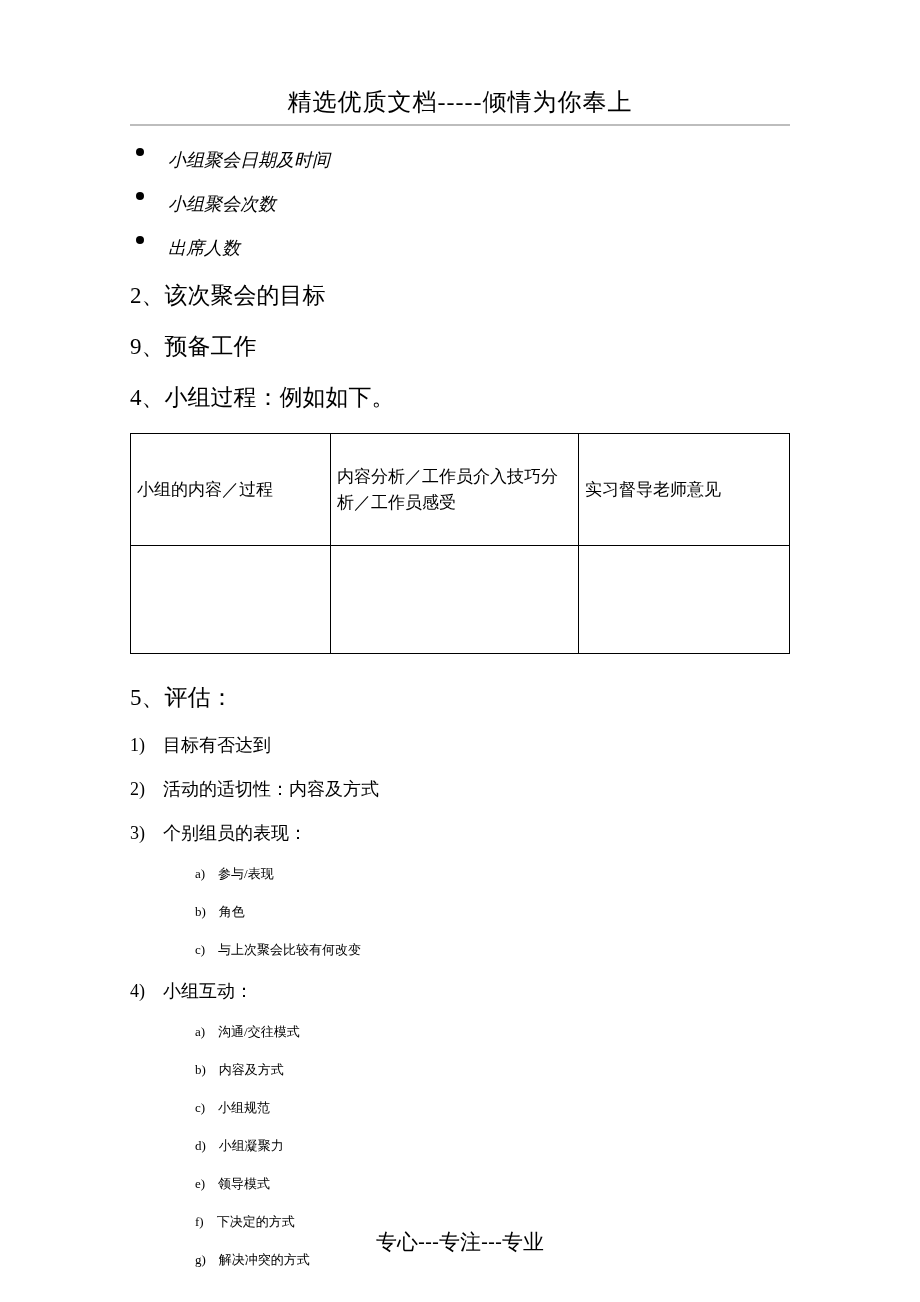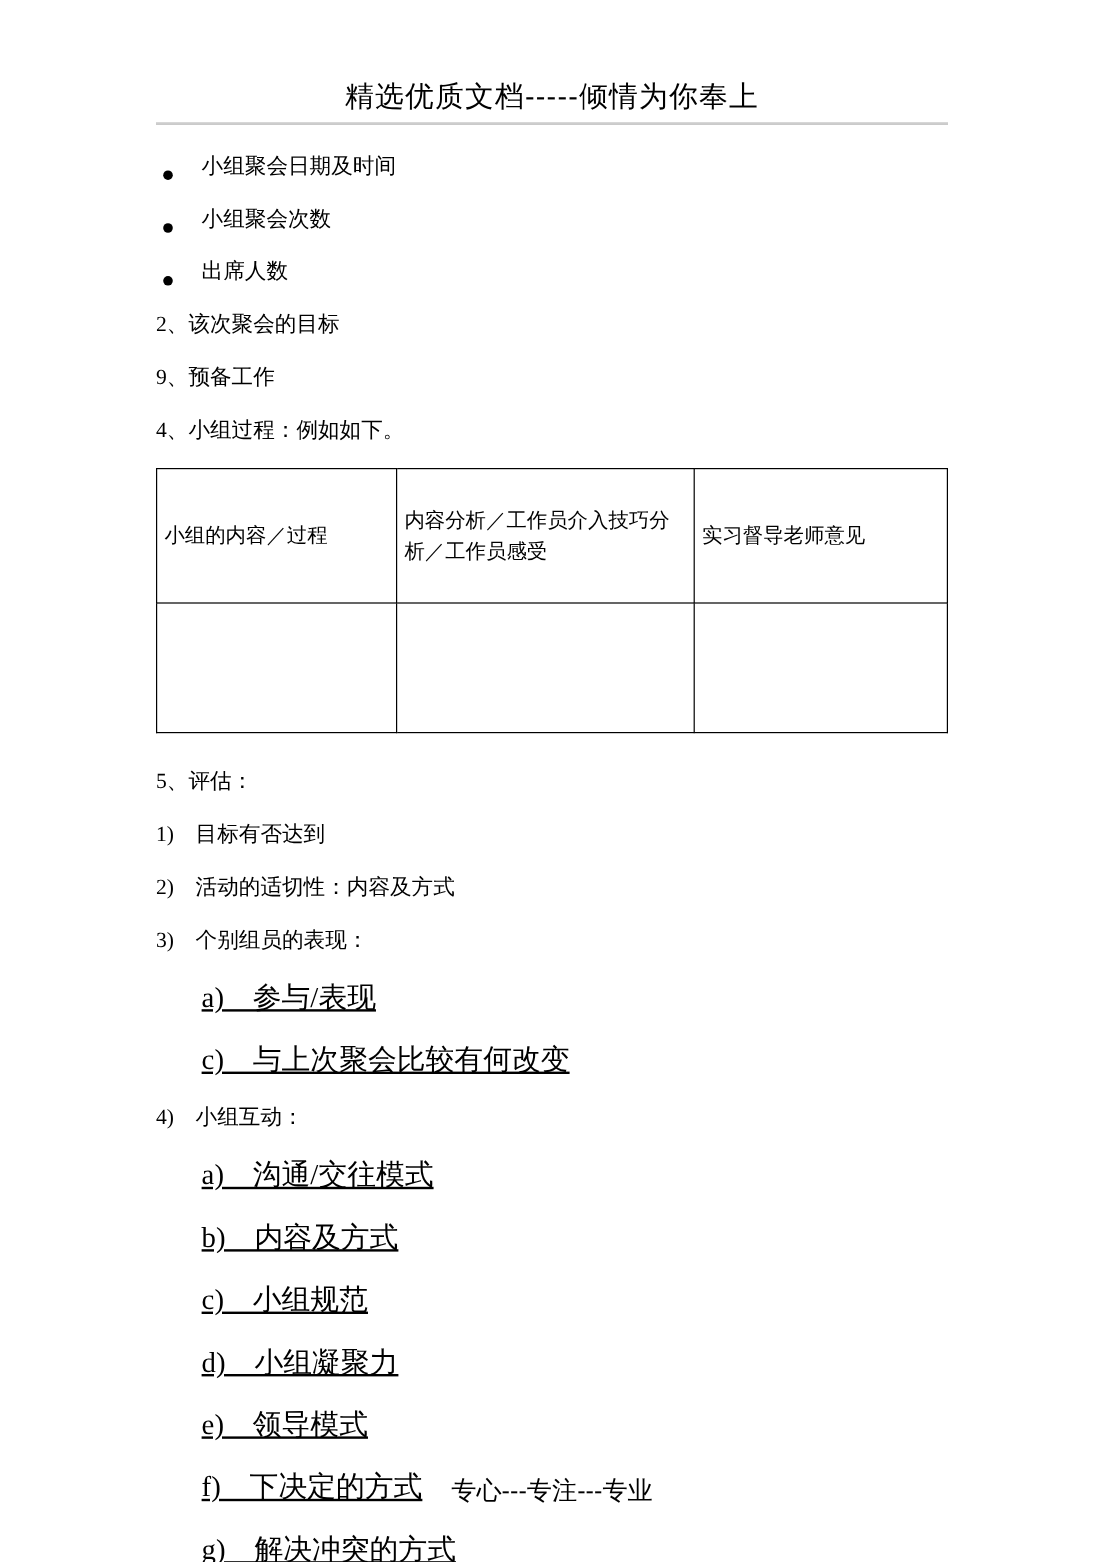--- a/index.html
+++ b/index.html
@@ -11,53 +11,54 @@
       width: 920px;
       height: 1302px;
       background: #ffffff;
       font-family: "SimSun", "宋体", serif;
       font-size: 18px;
       color: #000000;
       position: relative;
     }
     .header {
       text-align: center;
-      padding-top: 64px;
+      padding-top: 86px;
       font-size: 24px;
-      font-family: Liberation Sans, sans-serif;
+      font-family: Liberation Serif, serif;
       letter-spacing: 1px;
     }
     .header-line {
       margin: 6px 130px 0 130px;
       border-top: 1px solid #bdbdbd;
       border-bottom: 1px solid #bdbdbd;
       height: 2px;
     }
     .content {
       margin: 22px 130px 0 130px;
     }
     .bullet-item {
       display: flex;
-      align-items: flex-end;
+      align-items: flex-start;
       margin-bottom: 20px;
       margin-left: 6px;
+      font-style: italic;
     }
     .bullet {
       width: 8px;
       height: 8px;
       background: #000;
       border-radius: 50%;
       margin-right: 24px;
       flex-shrink: 0;
     }
     .bullet-text {
       font-size: 18px;
     }
     .numbered-item {
-      font-size: 18px;
+      font-size: 23px;
       margin-bottom: 20px;
       margin-left: 0;
     }
     table.grid {
       width: 100%;
       border-collapse: collapse;
       margin-top: 4px;
       margin-bottom: 28px;
       padding-left: 22px;
     }
@@ -76,24 +77,23 @@
     }
     .col1 { width: 200px; }
     .col2 { width: 248px; margin-left: 21px; }
     .col3 { width: auto; }
     .paren-item {
       font-size: 18px;
       margin-bottom: 20px;
       margin-left: 0;
     }
     .letter-item {
-      font-size: 24px;
+      font-size: 13px;
       margin-bottom: 20px;
-      margin-left: 38px;
-      text-decoration: underline;
+      margin-left: 65px;
     }
     .footer {
       position: absolute;
       bottom: 46px;
       left: 0;
       width: 100%;
       text-align: center;
       font-size: 21px;
       font-family: "SimSun", "宋体", serif;
     }
@@ -141,20 +141,21 @@
   </tbody>
     </table>
 
   <div class="numbered-item">5、评估：</div>
 
   <div class="paren-item">1)　目标有否达到</div>
   <div class="paren-item">2)　活动的适切性：内容及方式</div>
   <div class="paren-item">3)　个别组员的表现：</div>
 
   <div class="letter-item">a)　参与/表现</div>
+  <div class="letter-item">b)　角色</div>
   <div class="letter-item">c)　与上次聚会比较有何改变</div>
 
   <div class="paren-item">4)　小组互动：</div>
 
   <div class="letter-item">a)　沟通/交往模式</div>
   <div class="letter-item">b)　内容及方式</div>
   <div class="letter-item">c)　小组规范</div>
   <div class="letter-item">d)　小组凝聚力</div>
   <div class="letter-item">e)　领导模式</div>
   <div class="letter-item">f)　下决定的方式</div>

